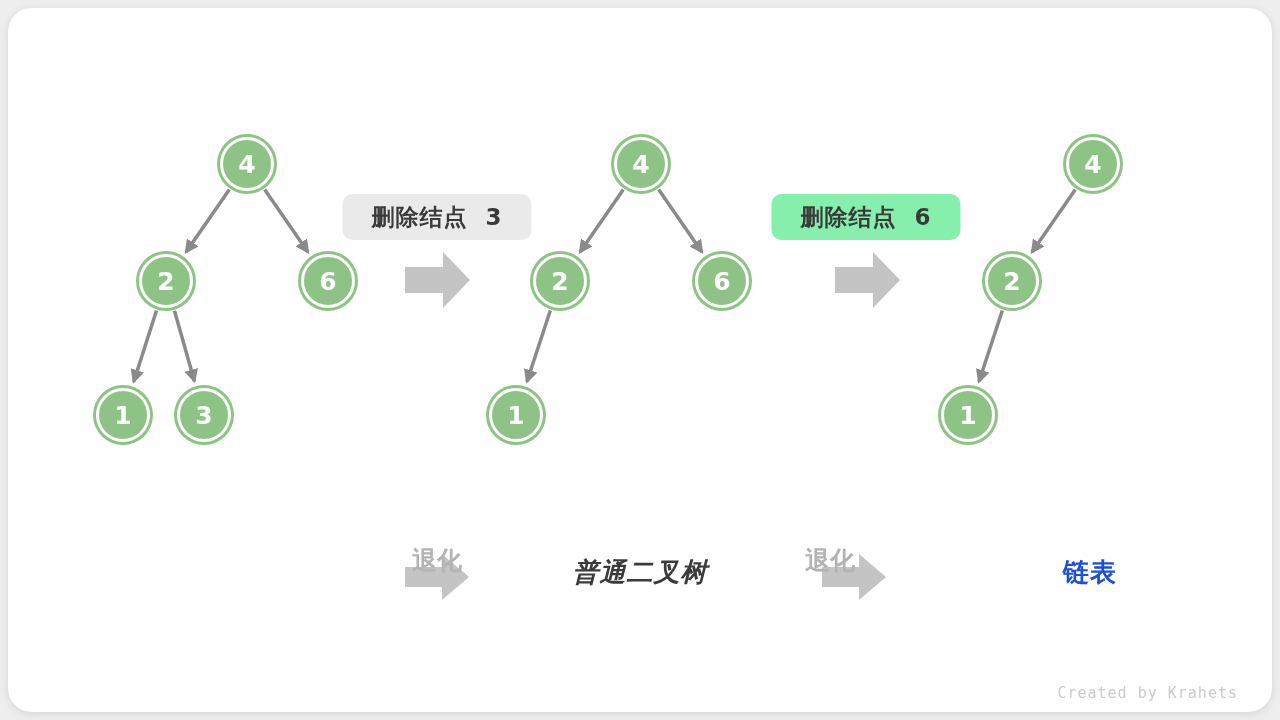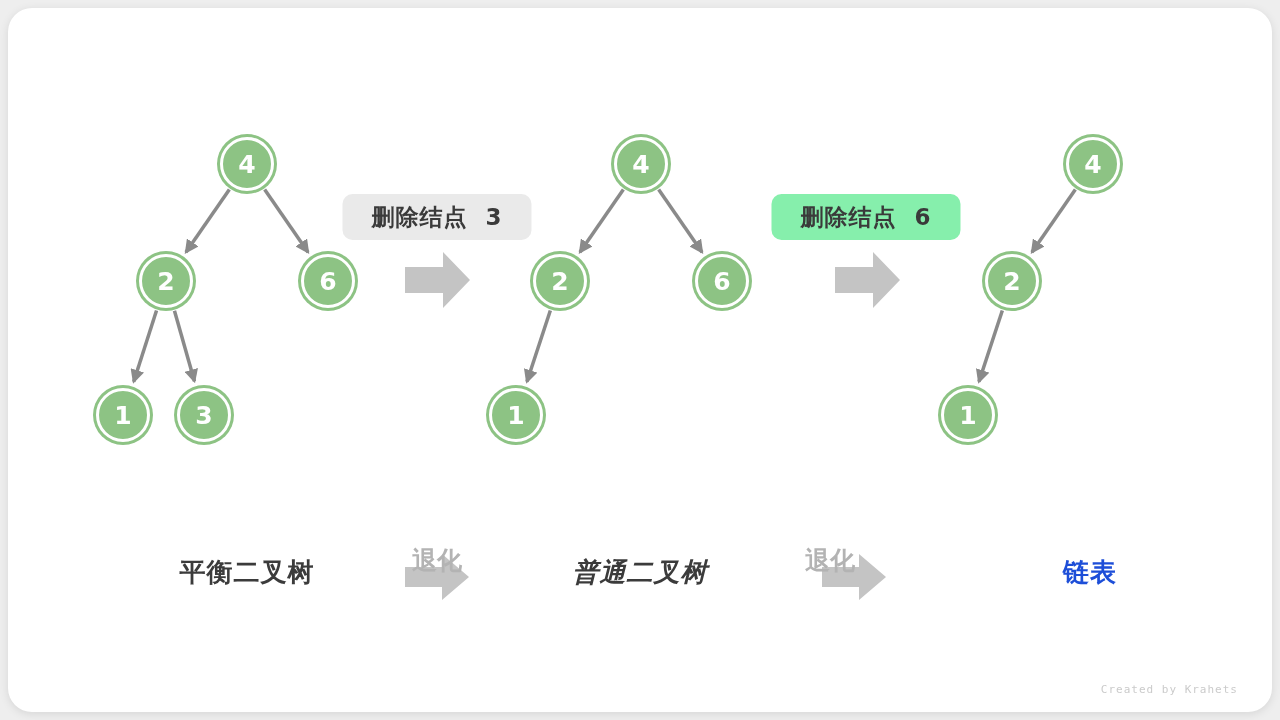--- a/index.html
+++ b/index.html
@@ -63,23 +63,23 @@
     position: absolute;
     transform: translate(-50%, -50%);
     font-weight: bold;
     font-size: 26px;
     white-space: pre;
     letter-spacing: 1px;
   }
   .watermark {
     position: absolute;
     right: 42px;
-    bottom: 24px;
+    bottom: 18px;
     font-family: "DejaVu Sans Mono", monospace;
-    font-size: 11px;
+    font-size: 15px;
     letter-spacing: 1px;
   }
   text.node-value {
     font-family: "DejaVu Sans", sans-serif;
     font-weight: bold;
     font-size: 25px;
   }
 </style>
 </head>
 <body style="background: rgb(238, 238, 238);">
@@ -171,17 +171,16 @@
       <polygon points="835,267 873,267 873,252 900,280 873,308 873,293 835,293" fill="#c4c4c4"></polygon>
       <polygon points="405,567 442,567 442,554 469,577 442,600 442,587 405,587" fill="#c4c4c4"></polygon>
       <polygon points="822,567 859,567 859,554 886,577 859,600 859,587 822,587" fill="#c4c4c4"></polygon>
     </svg>
   <div class="overlay" id="overlay">
     <div class="watermark" style="color: rgb(203, 203, 203);">Created by Krahets</div>
   <div class="op-label" style="background: rgb(234, 234, 234); color: rgb(58, 58, 58); left: 437px; top: 217px;">删除结点  3</div>
       <div class="op-label" style="background: #86efac; color: rgb(58, 58, 58); left: 866px; top: 217px;">删除结点  6</div>
       <div class="degrade-label" style="color: rgb(179, 179, 179); left: 437px; top: 518px;">退化</div>
       <div class="degrade-label" style="color: rgb(179, 179, 179); left: 830px; top: 518px;">退化</div>
-      <div class="caption" style="color: rgb(59, 59, 59); left: 247px; top: 572px;">平衡二叉树</div>
       <div class="caption" style="color: rgb(59, 59, 59); left: 640px; top: 572px; font-style: italic;">普通二叉树</div>
       <div class="caption" style="color: #1d4ed8; left: 1090px; top: 572px;">链表</div>
     </div>
 </div>
 
 </body></html>

